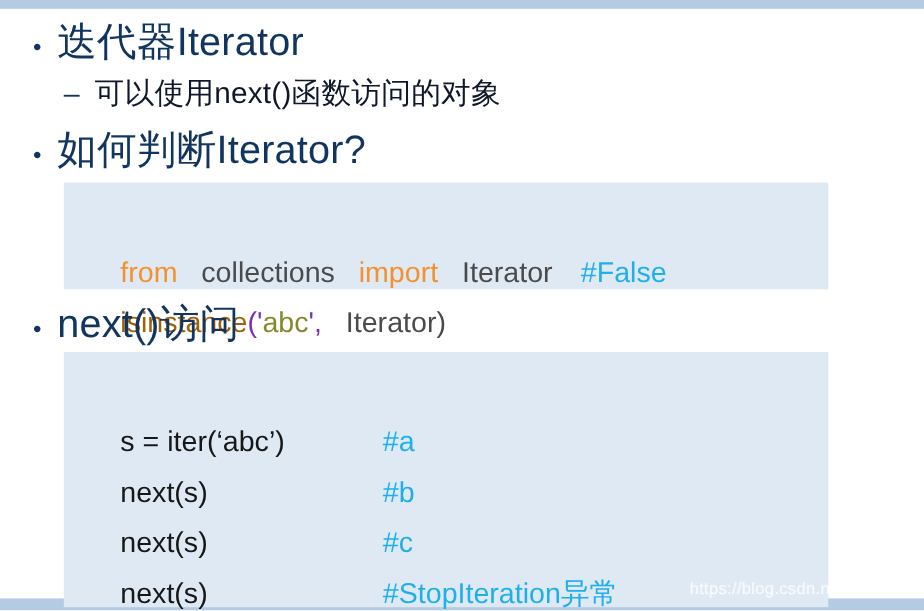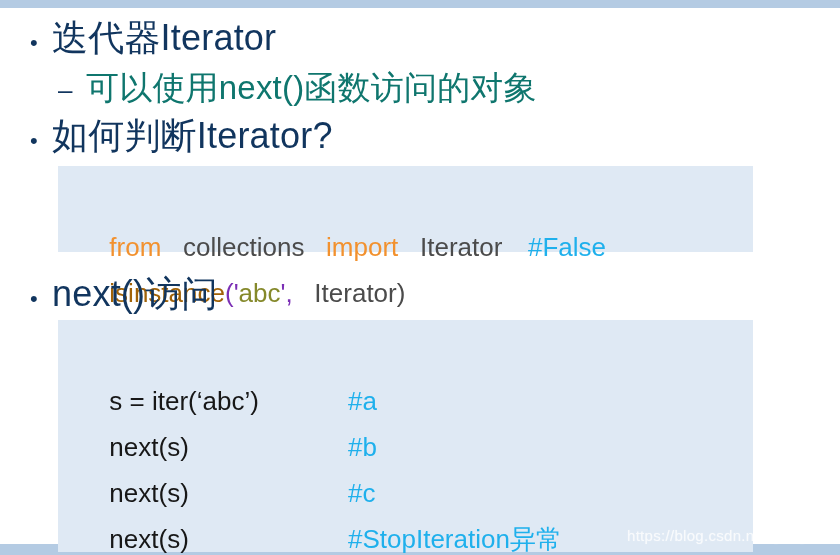--- a/index.html
+++ b/index.html
@@ -66,43 +66,43 @@
     white-space: nowrap;
   }
   .sub-dash {
     width: 28px;
     flex: 0 0 28px;
     font-size: 26px;
     line-height: 1;
     color: #11355e;
   }
   .sub-text {
-    font-size: 33px;
+    font-size: 27px;
     line-height: 1.12;
-    color: #0f766e;
+    color: #0f172a;
     letter-spacing: 0.2px;
     text-align: right;
   }
 
   .row-b1  { left: 22px; top: 10px;  }
   .row-sub { left: 58px; top: 62px;  }
   .row-b2  { left: 22px; top: 108px; }
   .row-b3  { left: 22px; top: 266px; }
 
   
   .code-box {
     position: absolute;
     background: #dfe9f4;
     box-sizing: border-box;
   }
   .code-box-1 {
     left: 58px;
     top: 158px;
     width: 695px;
-    height: 86px;
+    height: 97px;
     padding: 12px 0 0 8px;
   }
   .code-box-2 {
     left: 58px;
     top: 312px;
     width: 695px;
     height: 232px;
     padding: 12px 0 0 8px;
   }
 

